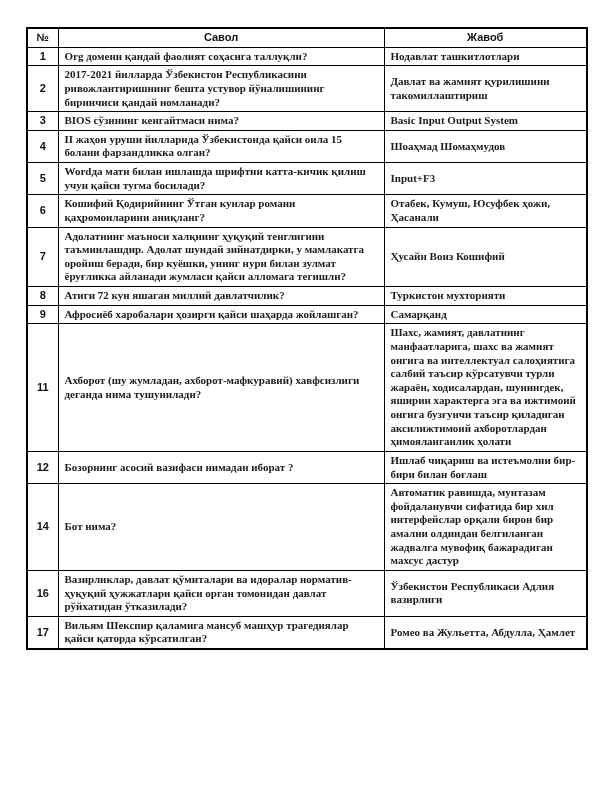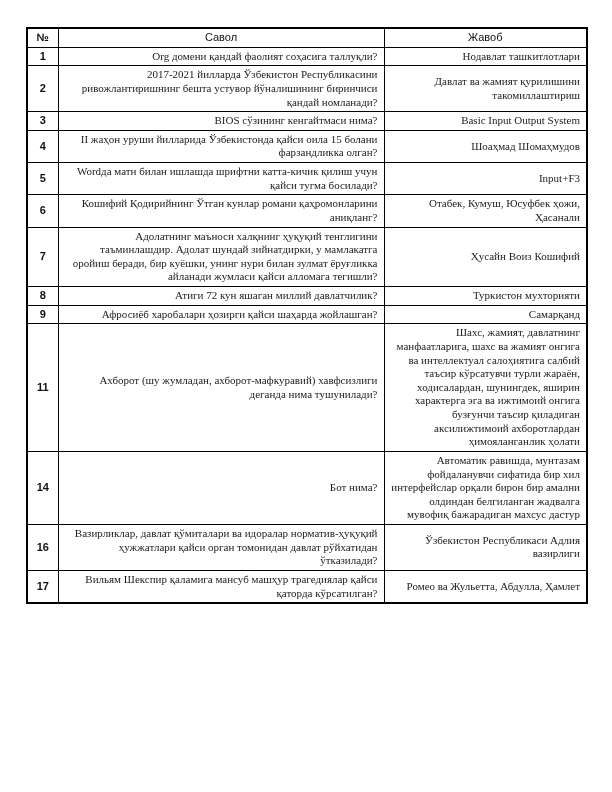--- a/index.html
+++ b/index.html
@@ -31,20 +31,21 @@
     color: #1c1c1c;
     border: 2px solid #000;
   }
   table.quiz-table th,
   table.quiz-table td {
     border: 1px solid #000;
     vertical-align: middle;
     padding: 2px 6px;
     overflow: hidden;
     word-wrap: break-word;
+    font-weight: bold;
   }
   col.col-num     { width: 31px; }
   col.col-question{ width: 326px; }
   col.col-answer  { width: 203px; }
 
   thead th {
     font-family: "Liberation Sans", sans-serif;
     font-weight: normal;
     font-size: 11px;
     text-align: center;
@@ -55,21 +56,21 @@
     font-weight: bold;
   }
   td.num-cell {
     text-align: center;
     font-family: "Liberation Sans", sans-serif;
     font-weight: bold;
     font-size: 11px;
     color: #111;
   }
   td.q-cell, td.a-cell {
-    text-align: right;
+    text-align: left;
   }
 </style>
 </head>
 <body>
 
 <div class="doc-page">
   <table class="quiz-table">
     <colgroup>
       <col class="col-num">
       <col class="col-question">
@@ -127,20 +128,25 @@
     <td class="num-cell">9</td>
     <td class="q-cell">Афросиёб харобалари ҳозирги қайси шаҳарда жойлашган?</td>
     <td class="a-cell">Самарқанд</td>
   </tr>
         <tr>
     <td class="num-cell">11</td>
     <td class="q-cell">Ахборот (шу жумладан, ахборот-мафкуравий) хавфсизлиги деганда нима тушунилади?</td>
     <td class="a-cell">Шахс, жамият, давлатнинг манфаатларига, шахс ва жамият онгига ва интеллектуал салоҳиятига салбий таъсир кўрсатувчи турли жараён, ходисалардан, шунингдек, яширин характерга эга ва ижтимоий онгига бузғунчи таъсир қиладиган аксилижтимоий ахборотлардан ҳимояланганлик ҳолати</td>
   </tr>
         <tr>
+    <td class="num-cell">12</td>
+    <td class="q-cell">Бозорнинг асосий вазифаси нимадан иборат ?</td>
+    <td class="a-cell">Ишлаб чиқариш ва истеъмолни бир-бири билан боғлаш</td>
+  </tr>
+        <tr>
     <td class="num-cell">14</td>
     <td class="q-cell">Бот нима?</td>
     <td class="a-cell">Автоматик равишда, мунтазам фойдаланувчи сифатида бир хил интерфейслар орқали бирон бир амални олдиндан белгиланган жадвалга мувофиқ бажарадиган махсус дастур</td>
   </tr>
         <tr>
     <td class="num-cell">16</td>
     <td class="q-cell">Вазирликлар, давлат қўмиталари ва идоралар норматив-ҳуқуқий ҳужжатлари қайси орган томонидан давлат рўйхатидан ўтказилади?</td>
     <td class="a-cell">Ўзбекистон Республикаси Адлия вазирлиги</td>
   </tr>
         <tr>

